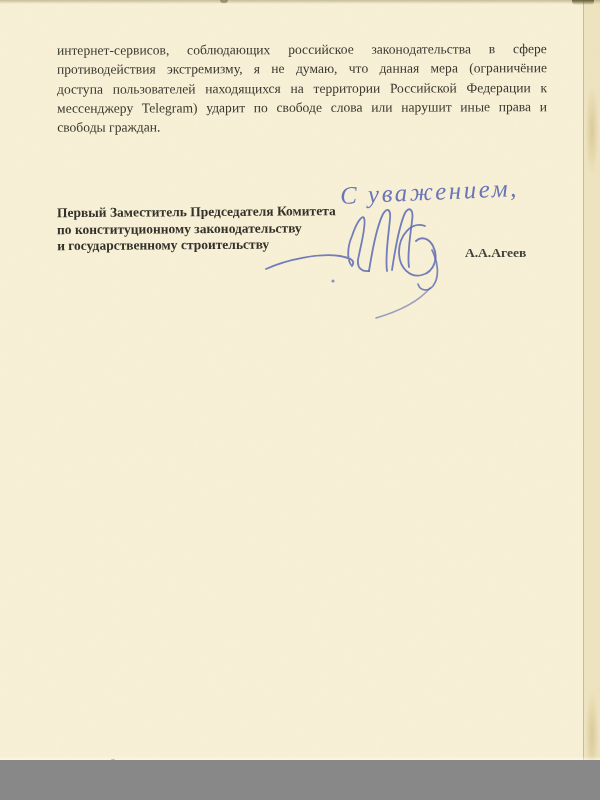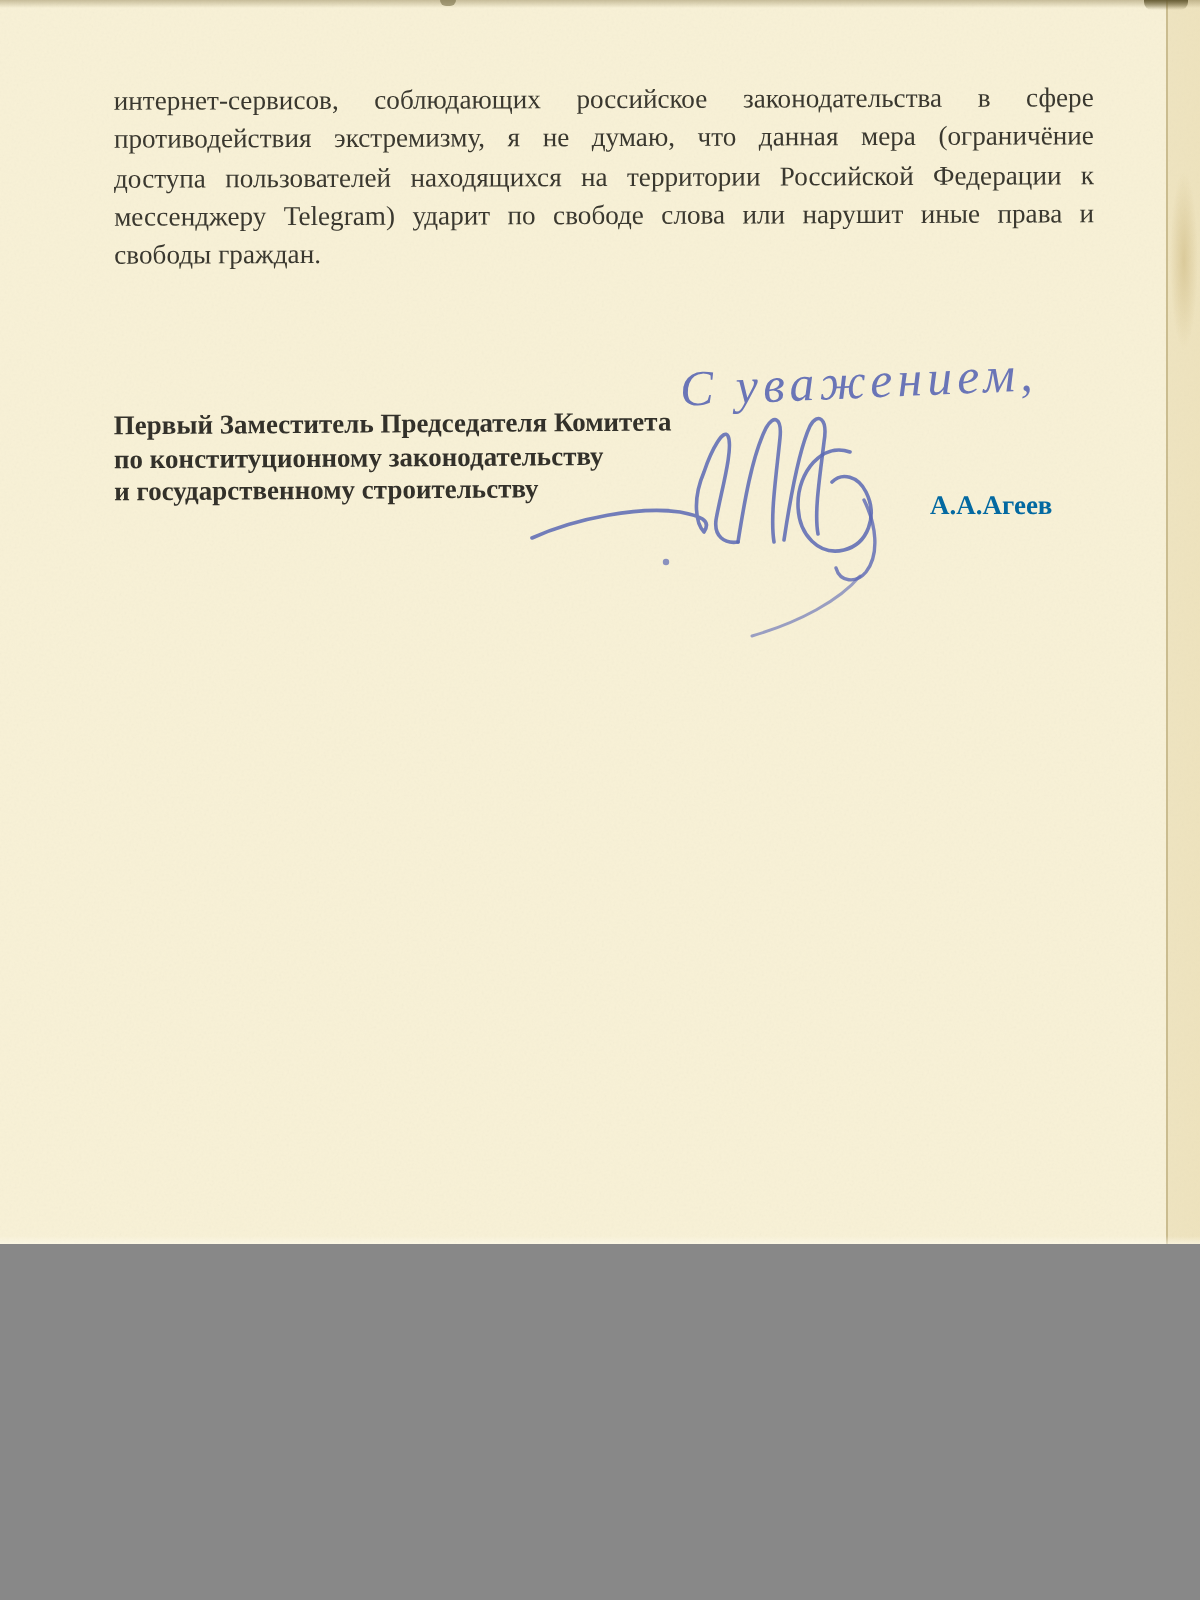--- a/index.html
+++ b/index.html
@@ -1,17 +1,17 @@
 <!DOCTYPE html>
 <html><head>
 <meta charset="utf-8">
 <style>
   html,body { margin:0; padding:0; background:#888; }
   .page {
-    position:relative; width:600px; height:622px;
+    position:relative; width:600px; height:760px;
     background:#f8f1d6;
     overflow:hidden;
     font-family:"Liberation Serif", serif;
   }
   .texture { position:absolute; top:0; left:0; z-index:1; pointer-events:none; }
 
   
   .edge-top { position:absolute; z-index:2; top:0; left:0; right:0; height:4px;
     background:linear-gradient(to bottom, rgba(140,125,80,0.45), rgba(140,125,80,0)); }
   .top-notch { position:absolute; z-index:3; top:0; left:220px; width:8px; height:3px;
@@ -47,21 +47,21 @@
   .jline.last { text-align-last:left; }
 
   
   .title-block {
     position:absolute; z-index:4; left:57px; top:204px; width:330px;
     font-size:13.5px; font-weight:bold; line-height:16.5px; color:#33312a;
     transform:rotate(-0.4deg);
   }
   .signer {
     position:absolute; z-index:4; left:465px; top:245px;
-    font-size:13.5px; font-weight:bold; color:#0369a1;
+    font-size:13.5px; font-weight:bold; color:#404040;
   }
 
   
   .closing {
     position:absolute; z-index:5; left:340px; top:178px;
     font-family:"Liberation Serif", serif; font-style:italic;
     font-size:25px; letter-spacing:2.5px; color:#5b68b4;
     transform:rotate(-2.5deg);
     opacity:0.9;
   }

